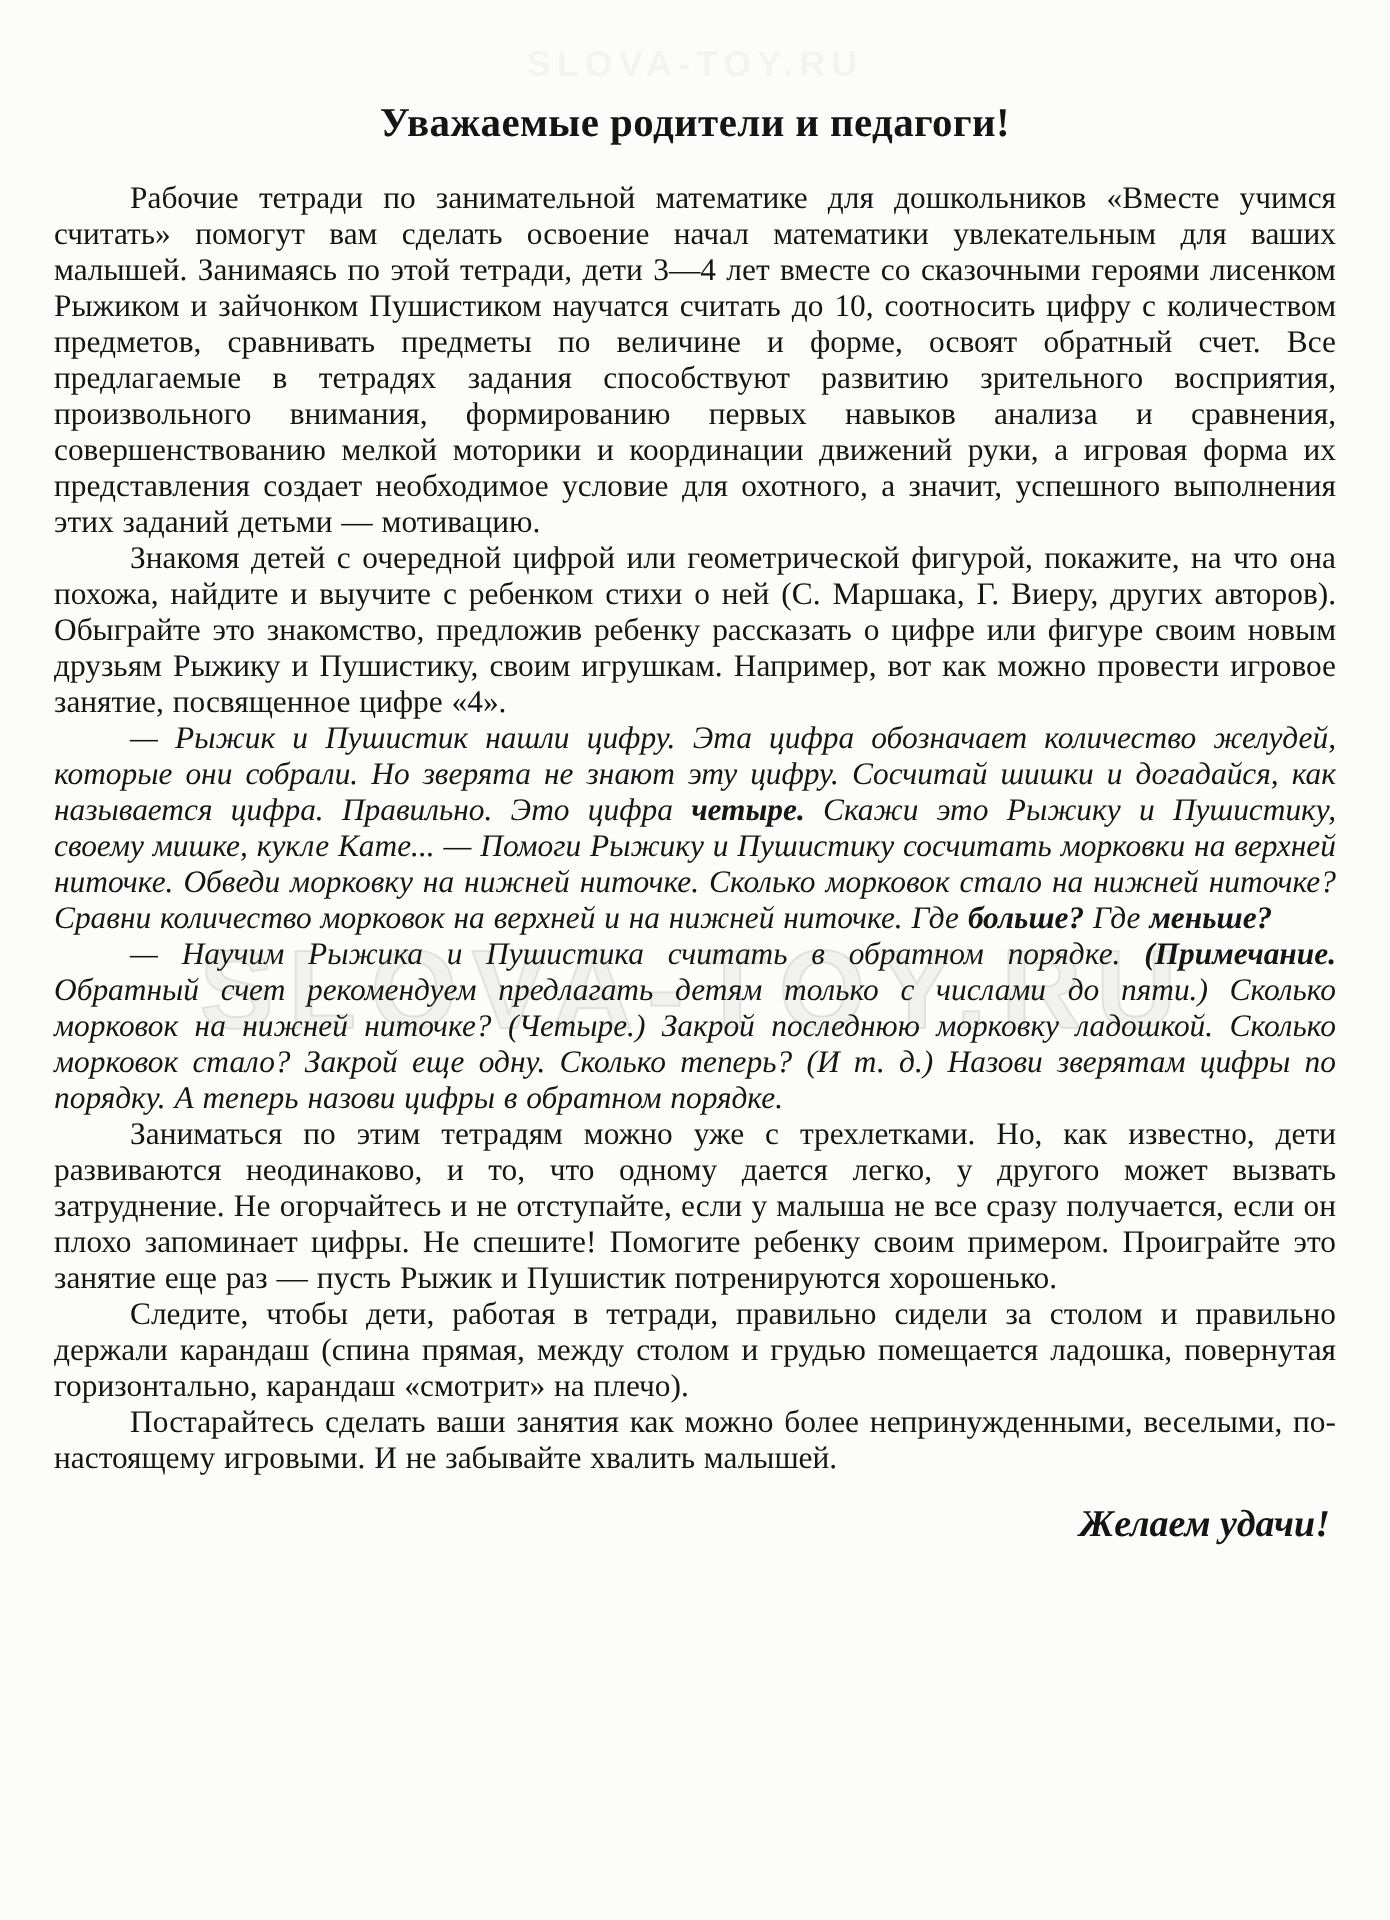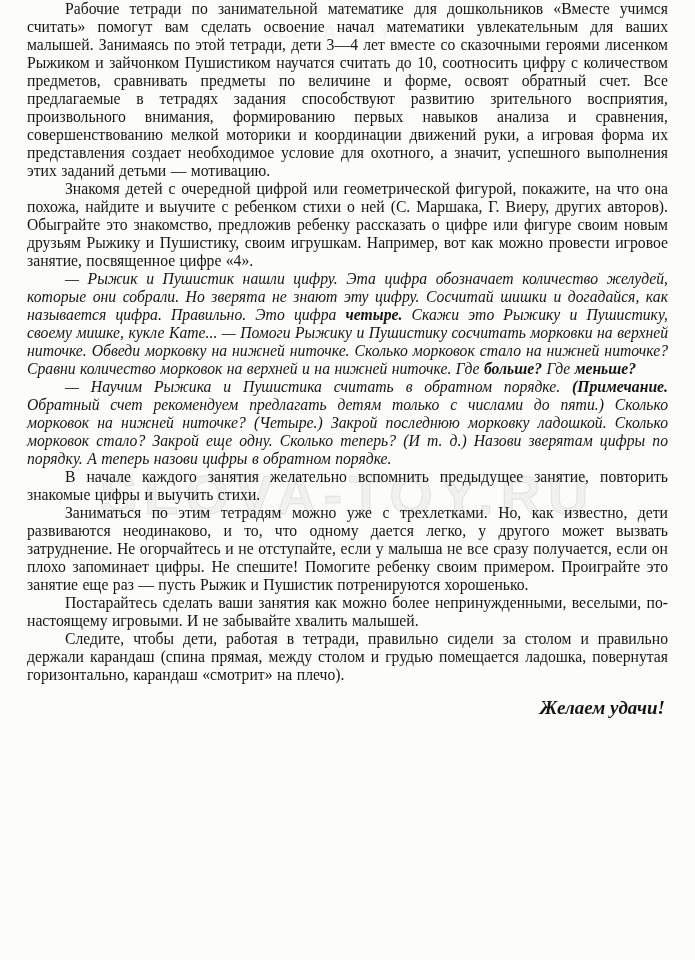--- a/index.html
+++ b/index.html
@@ -70,26 +70,26 @@
 </style>
 </head>
 <body>
 
 <div class="page">
 
   <div class="watermark top">SLOVA-TOY.RU</div>
   <div class="watermark mid">SLOVA-TOY.RU</div>
 
   <div class="content">
+    <h1 class="title">Уважаемые родители и педагоги!</h1>
     <div>
         <p class="para"><span>Рабочие тетради по занимательной математике для дошкольников «Вместе учимся считать» помогут вам сделать освоение начал математики увлекательным для ваших малышей. Занимаясь по этой тетради, дети 3—4 лет вместе со сказочными героями лисенком Рыжиком и зайчонком Пушистиком научатся считать до 10, соотносить цифру с количеством предметов, сравнивать предметы по величине и форме, освоят обратный счет. Все предлагаемые в тетрадях задания способствуют развитию зрительного восприятия, произвольного внимания, формированию первых навыков анализа и сравнения, совершенствованию мелкой моторики и координации движений руки, а игровая форма их представления создает необходимое условие для охотного, а значит, успешного выполнения этих заданий детьми — мотивацию.</span></p>
         <p class="para"><span>Знакомя детей с очередной цифрой или геометрической фигурой, покажите, на что она похожа, найдите и выучите с ребенком стихи о ней (С. Маршака, Г. Виеру, других авторов). Обыграйте это знакомство, предложив ребенку рассказать о цифре или фигуре своим новым друзьям Рыжику и Пушистику, своим игрушкам. Например, вот как можно провести игровое занятие, посвященное цифре «4».</span></p>
         <p class="para italic"><span>— Рыжик и Пушистик нашли цифру. Эта цифра обозначает количество желудей, которые они собрали. Но зверята не знают эту цифру. Сосчитай шишки и догадайся, как называется цифра. Правильно. Это цифра </span><b>четыре.</b><span> Скажи это Рыжику и Пушистику, своему мишке, кукле Кате... — Помоги Рыжику и Пушистику сосчитать морковки на верхней ниточке. Обведи морковку на нижней ниточке. Сколько морковок стало на нижней ниточке? Сравни количество морковок на верхней и на нижней ниточке. Где </span><b>больше?</b><span> Где </span><b>меньше?</b></p>
         <p class="para italic"><span>— Научим Рыжика и Пушистика считать в обратном порядке. </span><b>(Примечание.</b><span> Обратный счет рекомендуем предлагать детям только с числами до пяти.) Сколько морковок на нижней ниточке? (Четыре.) Закрой последнюю морковку ладошкой. Сколько морковок стало? Закрой еще одну. Сколько теперь? (И т. д.) Назови зверятам цифры по порядку. А теперь назови цифры в обратном порядке.</span></p>
-        <p class="para"><span>В начале каждого занятия желательно вспомнить предыдущее занятие, повторить знакомые цифры и выучить стихи.</span></p>
         <p class="para"><span>Заниматься по этим тетрадям можно уже с трехлетками. Но, как известно, дети развиваются неодинаково, и то, что одному дается легко, у другого может вызвать затруднение. Не огорчайтесь и не отступайте, если у малыша не все сразу получается, если он плохо запоминает цифры. Не спешите! Помогите ребенку своим примером. Проиграйте это занятие еще раз — пусть Рыжик и Пушистик потренируются хорошенько.</span></p>
+        <p class="para"><span>Следите, чтобы дети, работая в тетради, правильно сидели за столом и правильно держали карандаш (спина прямая, между столом и грудью помещается ладошка, повернутая горизонтально, карандаш «смотрит» на плечо).</span></p>
         <p class="para"><span>Постарайтесь сделать ваши занятия как можно более непринужденными, веселыми, по-настоящему игровыми. И не забывайте хвалить малышей.</span></p>
-        <p class="para"><span>Следите, чтобы дети, работая в тетради, правильно сидели за столом и правильно держали карандаш (спина прямая, между столом и грудью помещается ладошка, повернутая горизонтально, карандаш «смотрит» на плечо).</span></p>
       </div>
     <div class="closing">Желаем удачи!</div>
   </div>
 
 </div>
 
 </body></html>

